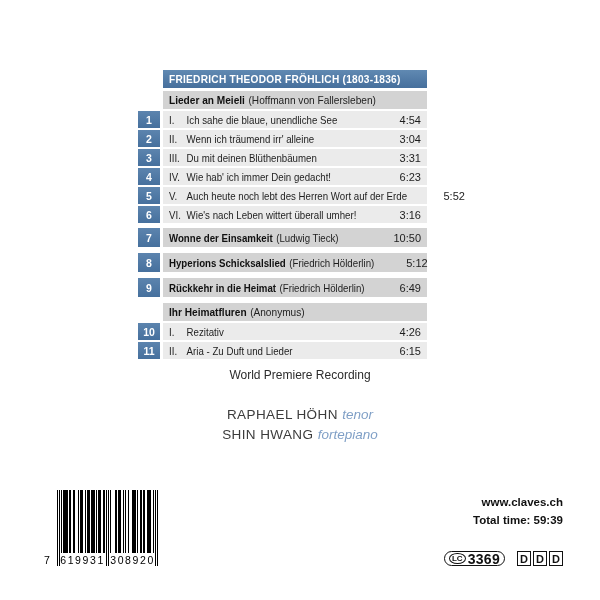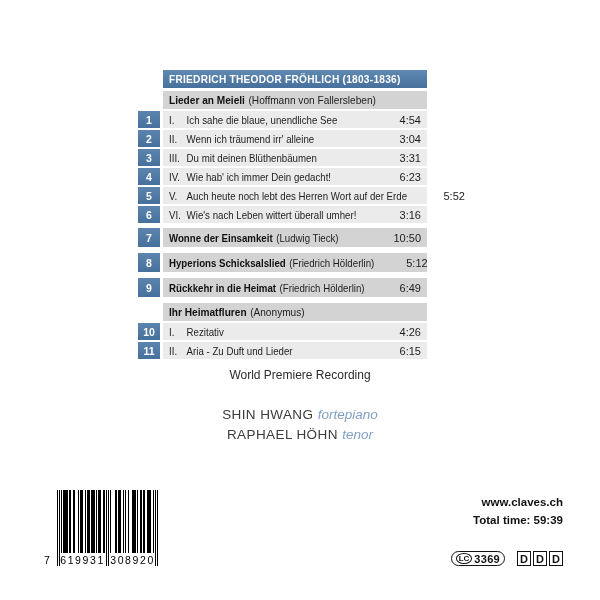--- a/index.html
+++ b/index.html
@@ -66,21 +66,21 @@
   .footer-right{right:37px;top:494px;text-align:right;font-weight:bold;font-size:11.5px;line-height:17.5px;color:#111;}
   .logos{right:37px;top:551px;display:flex;align-items:center;gap:12px;}
   .lc-badge{
     display:flex;align-items:center;border:1.5px solid #111;border-radius:9px;
     height:13px;padding:0 4px;gap:2px;background:#fff;
   }
   .lc-oval{
     border:1.2px solid #111;border-radius:50%;font-size:8px;font-weight:bold;
     line-height:9px;padding:0 2px;color:#111;text-align:center;
   }
-  .lc-num{font-weight:bold;font-size:11px;color:#111;letter-spacing:.3px;}
+  .lc-num{font-weight:bold;font-size:14px;color:#111;letter-spacing:.3px;}
   .spars{display:flex;gap:2px;}
   .spars .dbox{
     width:12px;height:13px;border:1.6px solid #111;background:#fff;
     display:flex;align-items:center;justify-content:center;
     font-weight:bold;font-size:11px;color:#111;
   }
 </style>
 </head>
 <body>
 
@@ -214,22 +214,22 @@
           <span class="ttitle">Aria - Zu Duft und Lieder</span>
         </span>
         <span class="ttime">6:15</span>
       </div>
   </div>
 </div>
 
 <div class="abs world-premiere">World Premiere Recording</div>
 
 <div class="abs artists">
+  <div><span class="artist-name">RAPHAEL HÖHN</span> <span class="artist-role">tenor</span></div>
   <div><span class="artist-name">SHIN HWANG</span> <span class="artist-role">fortepiano</span></div>
-  <div><span class="artist-name">RAPHAEL HÖHN</span> <span class="artist-role">tenor</span></div>
 </div>
 
 <div class="abs barcode">
   <div class="bars-wrap">
     <span class="bars"><svg viewBox="0 0 95 76" preserveAspectRatio="none" width="101" height="76" fill="#000" shape-rendering="crispEdges">
           <rect x="0" y="0" width="1.04" height="76"></rect>
           <rect x="2" y="0" width="1.04" height="76"></rect>
           <rect x="4" y="0" width="1.04" height="63"></rect>
           <rect x="6" y="0" width="1.04" height="63"></rect>
           <rect x="7" y="0" width="1.04" height="63"></rect>

